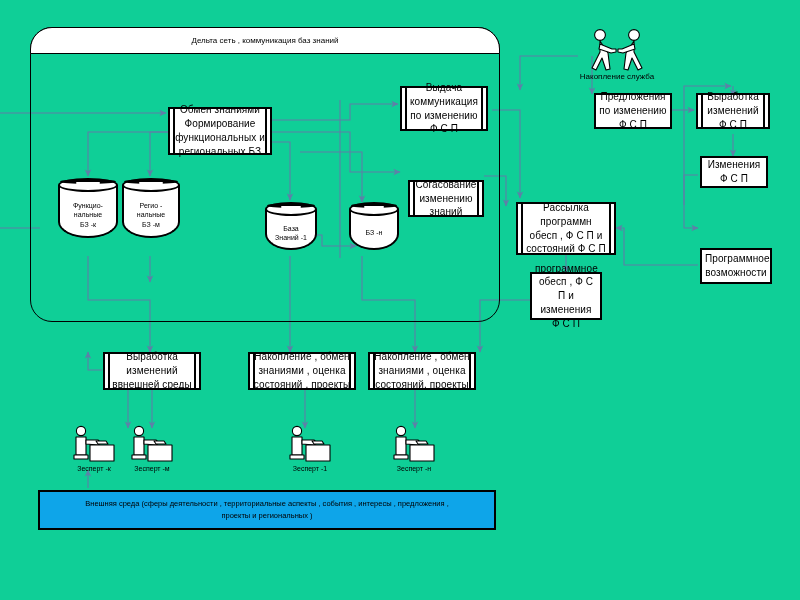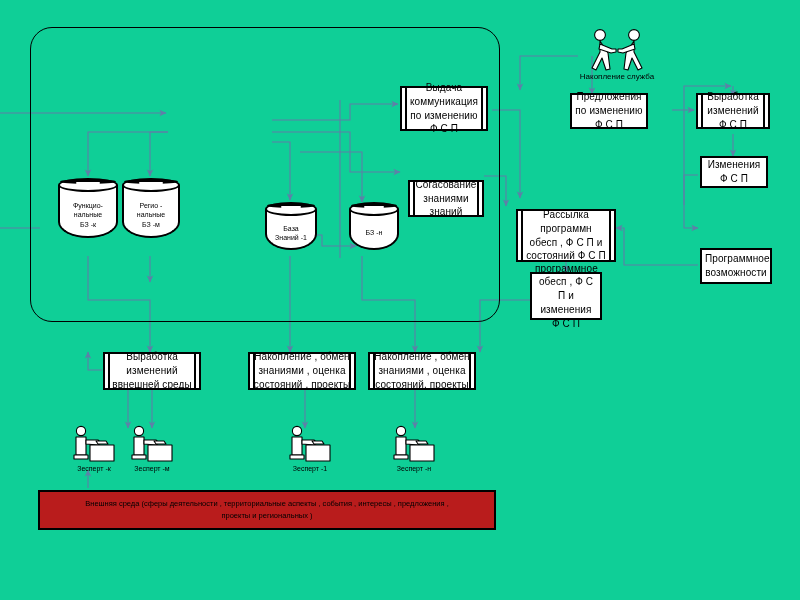--- a/index.html
+++ b/index.html
@@ -90,21 +90,21 @@
     position:absolute;left:50%;transform:translateX(-50%);
     top:40px;white-space:nowrap;font-size:7px;color:#000;
   }
   .service{position:absolute;z-index:6;}
   .service .name{
     position:absolute;left:50%;transform:translateX(-50%);
     top:44px;white-space:nowrap;font-size:8px;color:#000;
   }
 
   .caption{
-    position:absolute;background:#b91c1c;border:2px solid #000;
+    position:absolute;background:#0ea5e9;border:2px solid #000;
     box-sizing:border-box;display:flex;align-items:center;justify-content:center;
     text-align:center;font-size:7.5px;line-height:1.6;color:#000;z-index:5;
     padding:0 6px;
   }
 </style>
 </head>
 <body style="background: rgb(15, 207, 151);">
 
 <div id="stage">
 
@@ -170,40 +170,51 @@
       <path d="M88,488 L88,470"></path>
     </g>
     <g stroke="#5f7fa8" stroke-width="1.1" fill="none">
       <path d="M0,113 L90,113"></path>
       <path d="M340,100 L340,258"></path>
       <path d="M0,228 L40,228"></path>
     </g>
   </svg>
 
   <div class="roundbox" style="left:30px;top:27px;width:470px;height:295px;"></div>
-
+  <div class="titlebar" style="left:30px;top:27px;width:470px;height:27px;">
+    <span>Дельта сеть , коммуникация баз знаний</span>
+  </div>
+
+  <div class="box sidebars" style="left:168px;top:107px;width:104px;height:48px;">
+    <span class="t">
+      <span>Обмен знаниями</span><br>
+      <span>Формирование</span><br>
+      <span>функциональных и</span><br>
+      <span>региональных  БЗ</span>
+    </span>
+  </div>
 
   <div class="box sidebars" style="left:400px;top:86px;width:88px;height:45px;">
     <span class="t">
       <span>Выдача</span><br>
       <span>коммуникация</span><br>
       <span>по изменению</span><br>
       <span>Ф С П</span>
     </span>
   </div>
 
   <div class="box sidebars" style="left:408px;top:155px;width:76px;height:37px;margin-top:25px;">
     <span class="t">
       <span>Согасование</span><br>
-      <span>знаниями</span><br>
+      <span>изменению</span><br>
       <span>знаний</span>
     </span>
   </div>
 
-  <div class="box" style="left:570px;top:93px;width:78px;height:36px;">
+  <div class="box" style="left:594px;top:93px;width:78px;height:36px;">
     <span class="t">
       <span>Предложения</span><br>
       <span>по изменению</span><br>
       <span>Ф С П</span>
     </span>
   </div>
 
   <div class="box sidebars" style="left:696px;top:93px;width:74px;height:36px;">
     <span class="t">
       <span>Выработка</span><br>
@@ -220,21 +231,21 @@
   </div>
 
 
   <div class="box" style="left:700px;top:248px;width:72px;height:36px;">
     <span class="t">
       <span>Программное</span><br>
       <span>возможности</span>
     </span>
   </div>
 
-  <div class="box sidebars" style="left:516px;top:209px;width:100px;height:53px;">
+  <div class="box sidebars" style="left:516px;top:202px;width:100px;height:53px;">
     <span class="t">
       <span>Рассылка</span><br>
       <span>программн</span><br>
       <span>обесп , Ф С П и</span><br>
       <span>состояний  Ф С П</span>
     </span>
   </div>
 
   <div class="box" style="left:530px;top:272px;width:72px;height:48px;">
     <span class="t">

